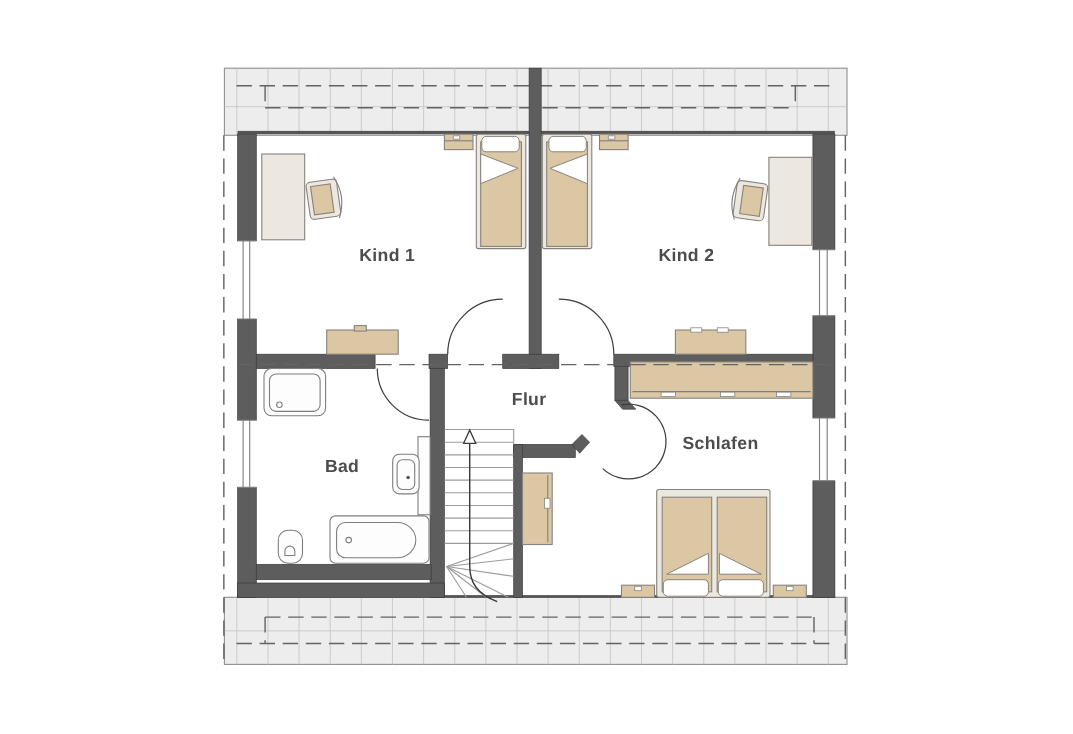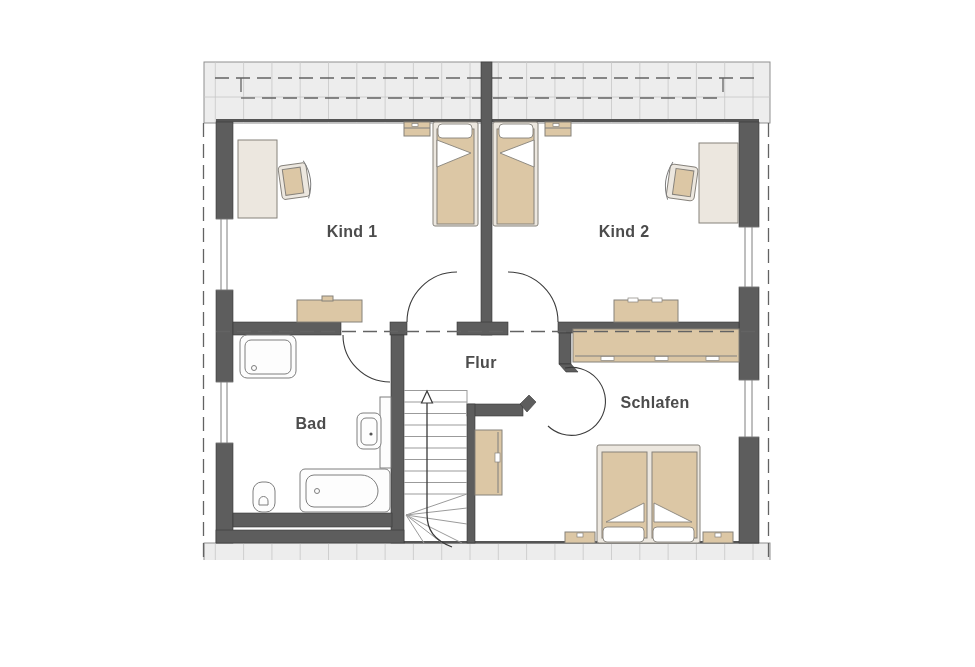--- a/index.html
+++ b/index.html
@@ -4,21 +4,21 @@
 <style>
   :root{
     --wall:#5d5d5d; --wall-outline:#383838;
     --roof-hatch-fill:#ededed; --roof-grid-line:#c6c6c6; --hatch-border:#8f8f8f;
     --furniture-tan:#dcc7a5; --furniture-cream:#ece7df; --furniture-outline:#86827b;
     --fixture-white:#fdfdfd; --fixture-outline:#7e7e7e;
     --dash-line:#636363; --step-line:#9b9b9b; --walkline:#3a3a3a;
     --label-text:#4c4c4c; --background:#ffffff;
   }
   html,body{margin:0;padding:0;background:var(--background);}
-  #stage{position:relative;width:975px;height:560px;background:var(--background);overflow:hidden;
+  #stage{position:relative;width:975px;height:667px;background:var(--background);overflow:hidden;
          font-family:"Liberation Sans",sans-serif;}
   svg{position:absolute;left:0;top:0;}
   .wall{fill:var(--wall);stroke:var(--wall-outline);stroke-width:.6;}
   .thinwall{fill:#555;stroke:none;}
   .hatch{fill:var(--roof-hatch-fill);stroke:var(--hatch-border);stroke-width:1;}
   .grid{stroke:var(--roof-grid-line);stroke-width:.8;}
   .dash{stroke:var(--dash-line);stroke-width:1.3;stroke-dasharray:14 7;fill:none;}
   .tan{fill:var(--furniture-tan);stroke:var(--furniture-outline);stroke-width:1;}
   .cream{fill:var(--furniture-cream);stroke:var(--furniture-outline);stroke-width:1;}
   .fix{fill:var(--fixture-white);stroke:var(--fixture-outline);stroke-width:1;}

